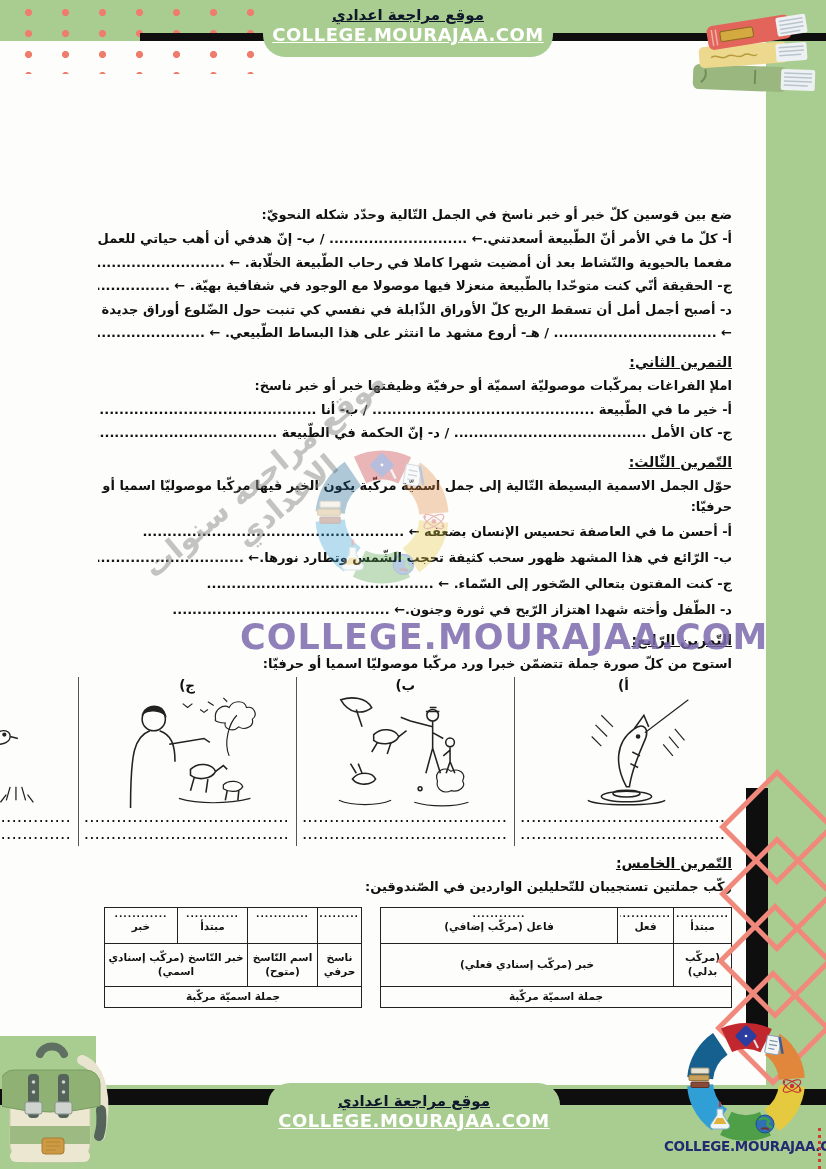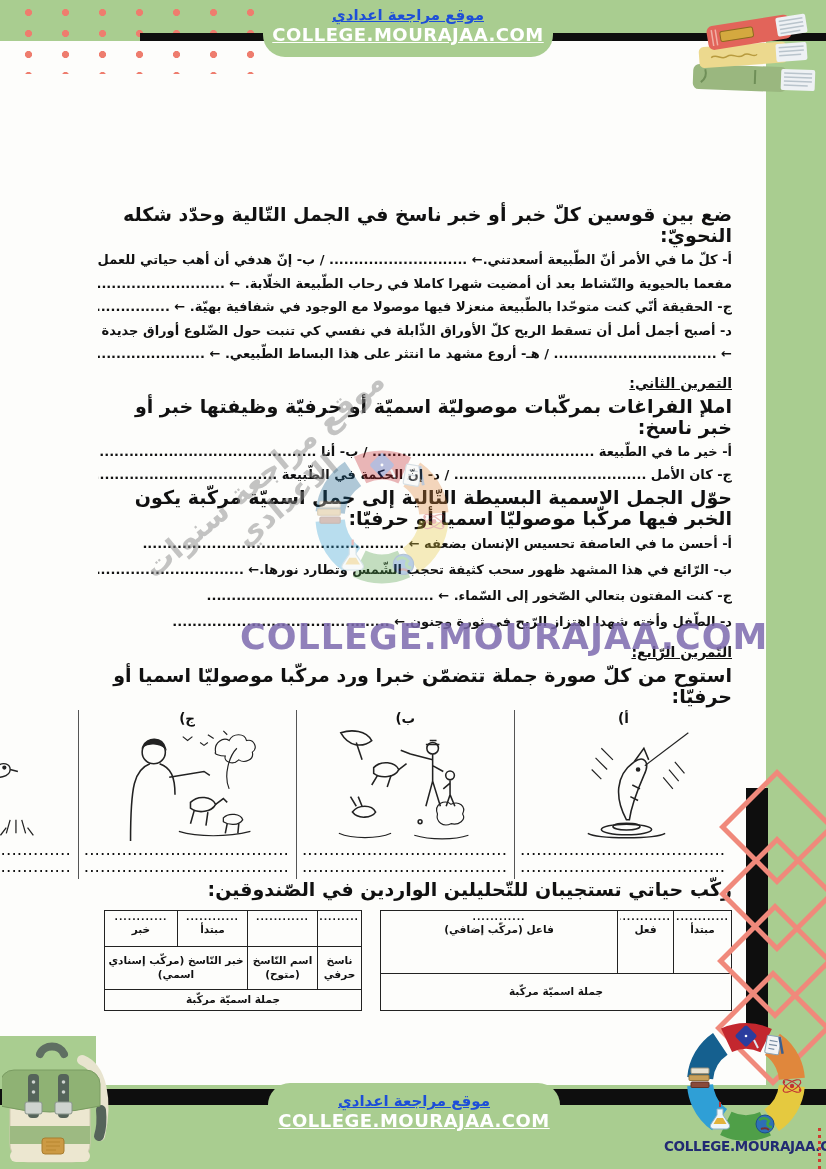--- a/index.html
+++ b/index.html
@@ -17,32 +17,32 @@
 
   
   .top-bar{position:absolute;left:140px;top:33px;width:686px;height:8px;background:#0e0e0e;}
   .bottom-bar{position:absolute;left:0;top:1089px;width:826px;height:16px;background:#0e0e0e;}
 
   
   .header-tab{position:absolute;left:263px;top:0;width:290px;height:57px;background:#a9cd90;
     border-radius:0 0 22px 22px;text-align:center;}
   .footer-tab{position:absolute;left:268px;top:1083px;width:292px;height:86px;background:#a9cd90;
     border-radius:22px 22px 0 0;text-align:center;}
-  .tab-ar{color:#1d4ed8;font-weight:bold;font-size:15px;text-decoration:underline;margin-top:6px;direction:rtl;}
+  .tab-ar{color:#0f172a;font-weight:bold;font-size:15px;text-decoration:underline;margin-top:6px;direction:rtl;}
   .tab-url{color:#fff;font-weight:bold;font-size:18px;text-decoration:underline;letter-spacing:.5px;}
   .footer-tab .tab-ar{margin-top:9px;}
 
   
   .doc-title{position:absolute;left:0;top:66px;width:766px;text-align:center;direction:rtl;
     font-size:33px;font-weight:bold;color:#111;letter-spacing:1px;}
 
   
   .content{position:absolute;left:98px;top:204px;width:634px;direction:rtl;color:#111;}
   .ex-heading{font-size:14px;font-weight:bold;text-decoration:underline;line-height:20px;margin:7px 0 3px;}
-  .ex-intro{font-size:19px;font-weight:bold;line-height:21px;margin:0 0 2px;}
+  .ex-intro{font-size:13px;font-weight:bold;line-height:21px;margin:0 0 2px;}
   .ex-line{font-size:13px;font-weight:bold;line-height:23.5px;white-space:nowrap;overflow:hidden;}
 
   
   .pics{display:flex;margin-top:3px;}
   .pic-cell{flex:1;padding:0 6px 2px;}
   .pic-cell + .pic-cell{border-left:0;}
   .pic-cell:not(:last-child){border-left:1.5px solid #555;}
   .pic-label{font-size:13.5px;font-weight:bold;height:17px;text-align:center;}
   .pic-sketch{width:100%;height:116px;display:block;}
   .pic-dots{font-size:10px;letter-spacing:1.6px;text-align:center;line-height:17px;
@@ -131,20 +131,21 @@
     </div>
 
     <div>
       <div class="ex-heading">التمرين الثاني:</div>
       <div class="ex-intro">املإ الفراغات بمركّبات موصوليّة اسميّة أو حرفيّة وظيفتها خبر أو خبر ناسخ:</div>
       <div class="ex-line">أ- خير ما في الطّبيعة ............................................. / ب- أنا .............................................</div>
       <div class="ex-line">ج- كان الأمل ....................................... / د- إنّ الحكمة في الطّبيعة .......................................</div>
     </div>
 
     <div>
+      <div class="ex-heading">التّمرين الثّالث:</div>
       <div class="ex-intro">حوّل الجمل الاسمية البسيطة التّالية إلى جمل اسميّة مركّبة يكون الخبر فيها مركّبا موصوليّا اسميا أو حرفيّا:</div>
       <div class="ex-line" style="line-height:26px">أ- أحسن ما في العاصفة تحسيس الإنسان بضعفه ← .....................................................</div>
       <div class="ex-line" style="line-height:26px">ب- الرّائع في هذا المشهد ظهور سحب كثيفة تحجب الشّمس وتطارد نورها.← .................................</div>
       <div class="ex-line" style="line-height:26px">ج- كنت المفتون بتعالي الصّخور إلى السّماء. ← ..............................................</div>
       <div class="ex-line" style="line-height:26px">د- الطّفل وأخته شهدا اهتزاز الرّيح في ثورة وجنون.← ............................................</div>
     </div>
 
     <div>
       <div class="ex-heading">التّمرين الرّابع:</div>
       <div class="ex-intro">استوح من كلّ صورة جملة تتضمّن خبرا ورد مركّبا موصوليّا اسميا أو حرفيّا:</div>
@@ -226,21 +227,22 @@
             <path d="M118 96 l-4 14 M124 96 l0 14 M130 96 l4 14 M114 104 l-6 8 M136 104 l6 8" stroke-width="1.3"></path>
           </svg>
           <div class="pic-dots">......................................</div>
           <div class="pic-dots">......................................</div>
         </div>
 
       </div>
     </div>
 
     <div>
-      <div class="ex-intro">ركّب حياتي تستجيبان للتّحليلين الواردين في الصّندوقين:</div>
+      <div class="ex-heading">التّمرين الخامس:</div>
+      <div class="ex-intro">ركّب جملتين تستجيبان للتّحليلين الواردين في الصّندوقين:</div>
 
       <div class="boxes">
 
         <table class="box1">
           <colgroup>
               <col style="width:58px">
               <col style="width:56px">
               <col>
             </colgroup>
           <tbody>
@@ -250,20 +252,24 @@
               <div>مبتدأ</div>
             </td>
             <td>
               <div class="cell-dots">............</div>
               <div>فعل</div>
             </td>
             <td>
               <div class="cell-dots">............</div>
               <div>فاعل (مركّب إضافي)</div>
             </td>
+          </tr>
+          <tr class="rowB">
+            <td>(مركّب بدلي)</td>
+            <td colspan="2">خبر (مركّب إسنادي فعلي)</td>
           </tr>
           <tr class="rowC">
             <td colspan="3">جملة اسميّة مركّبة</td>
           </tr>
         </tbody>
           </table>
 
         <table class="box2">
           <colgroup>
               <col style="width:44px">

